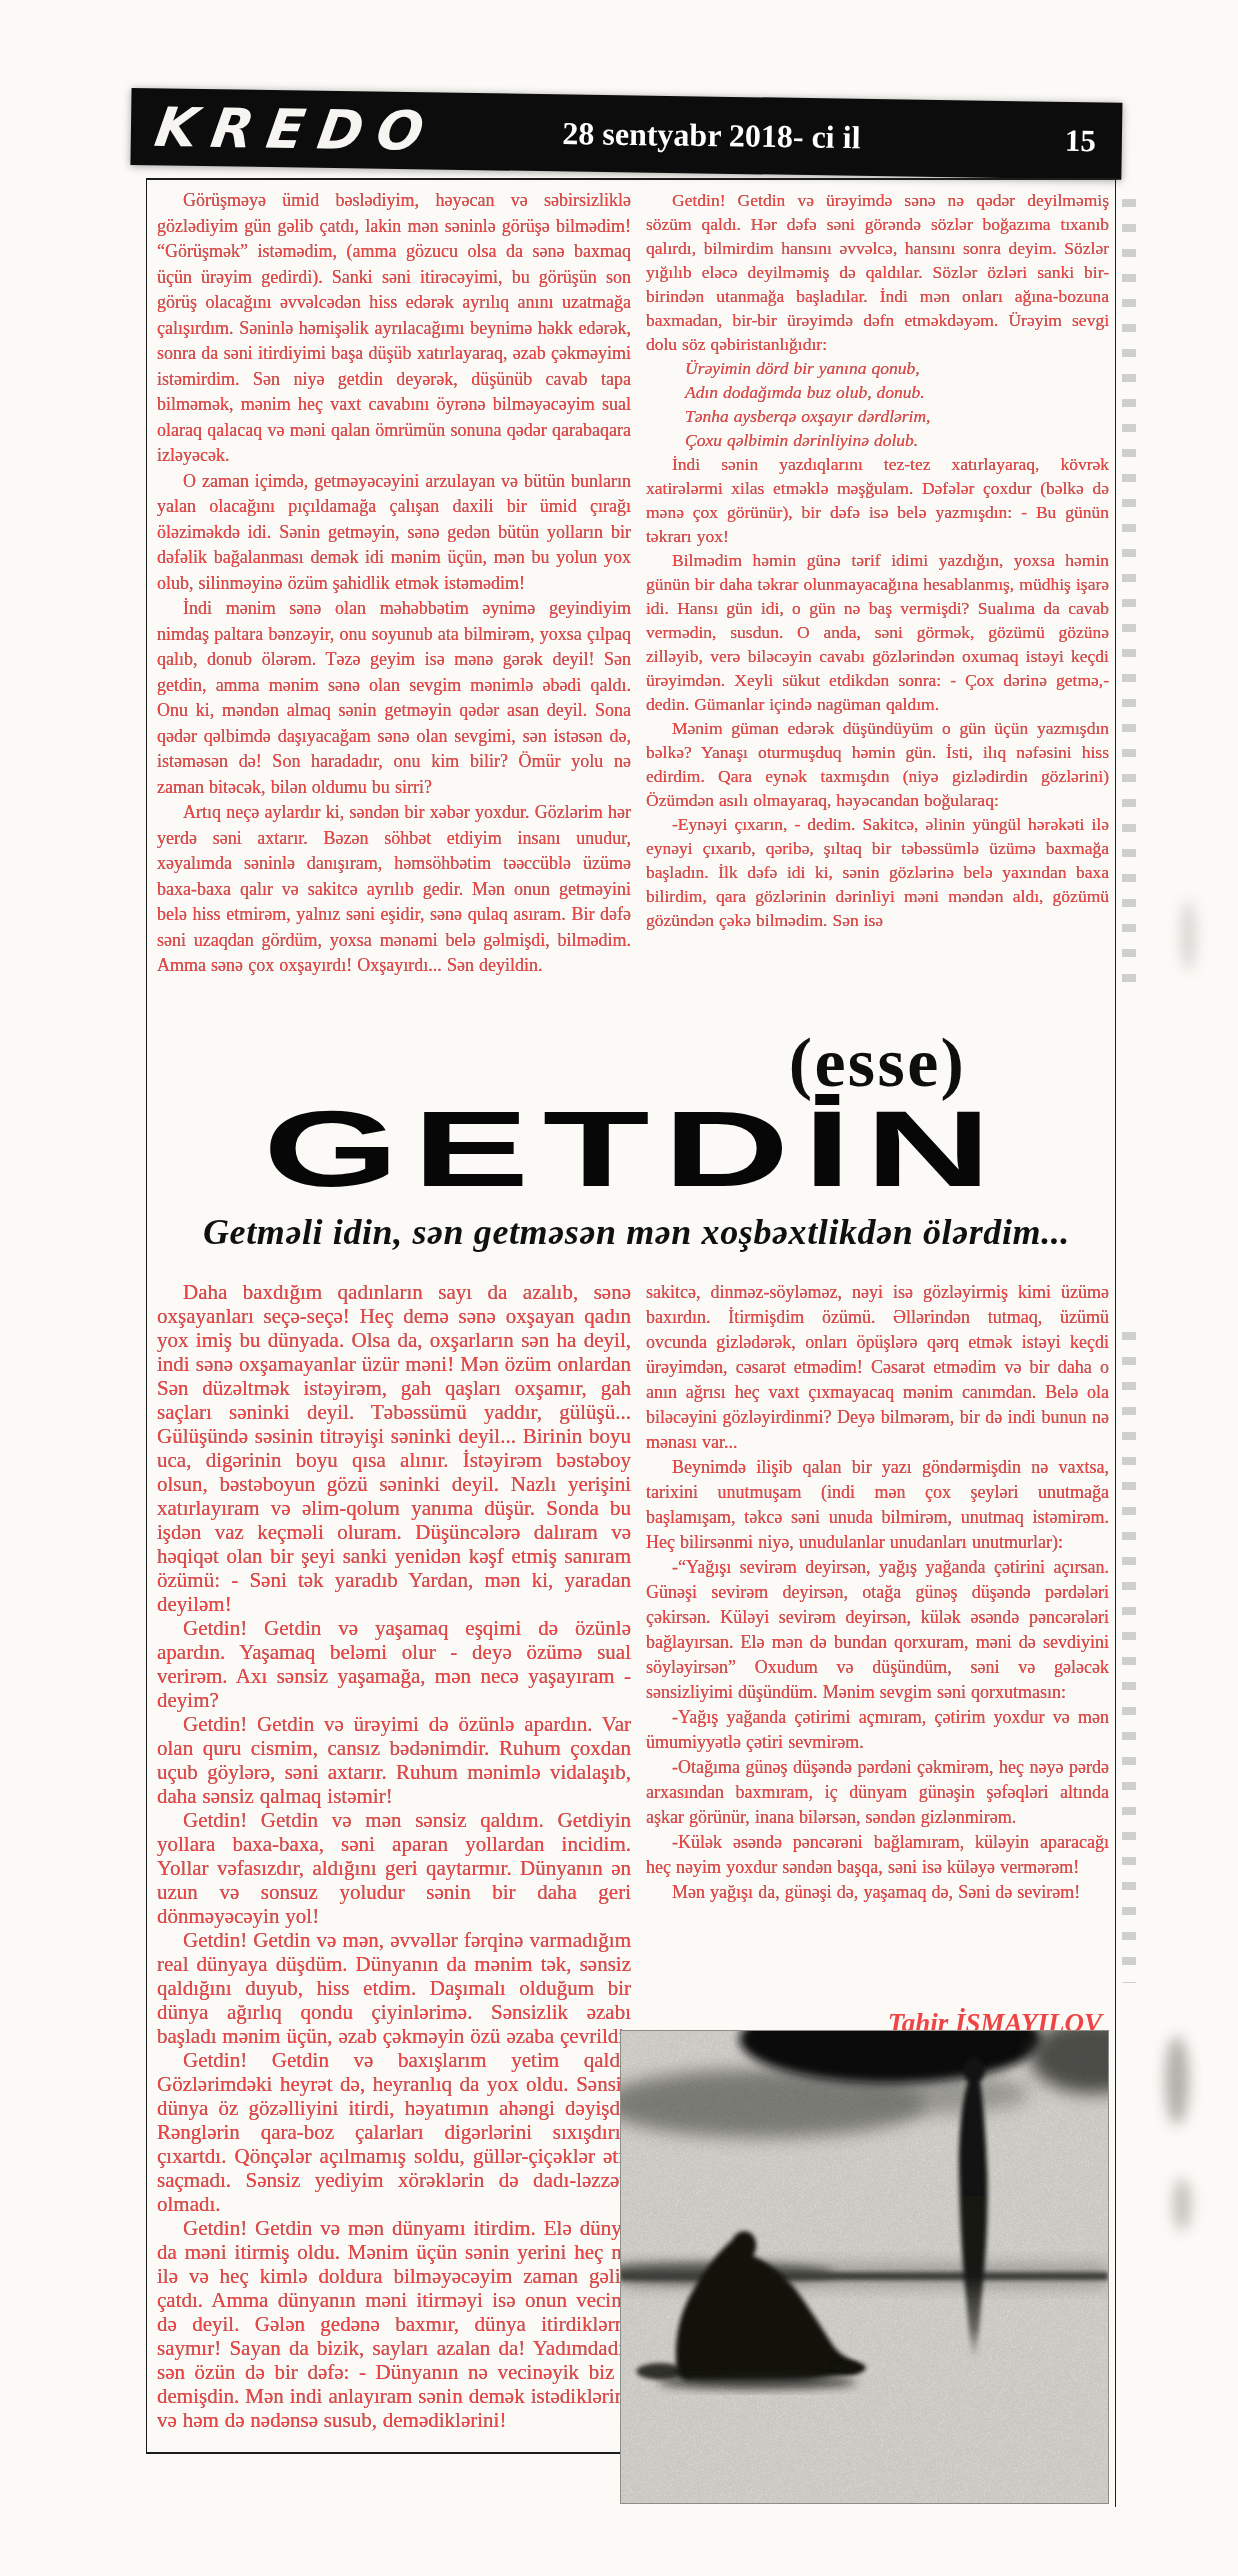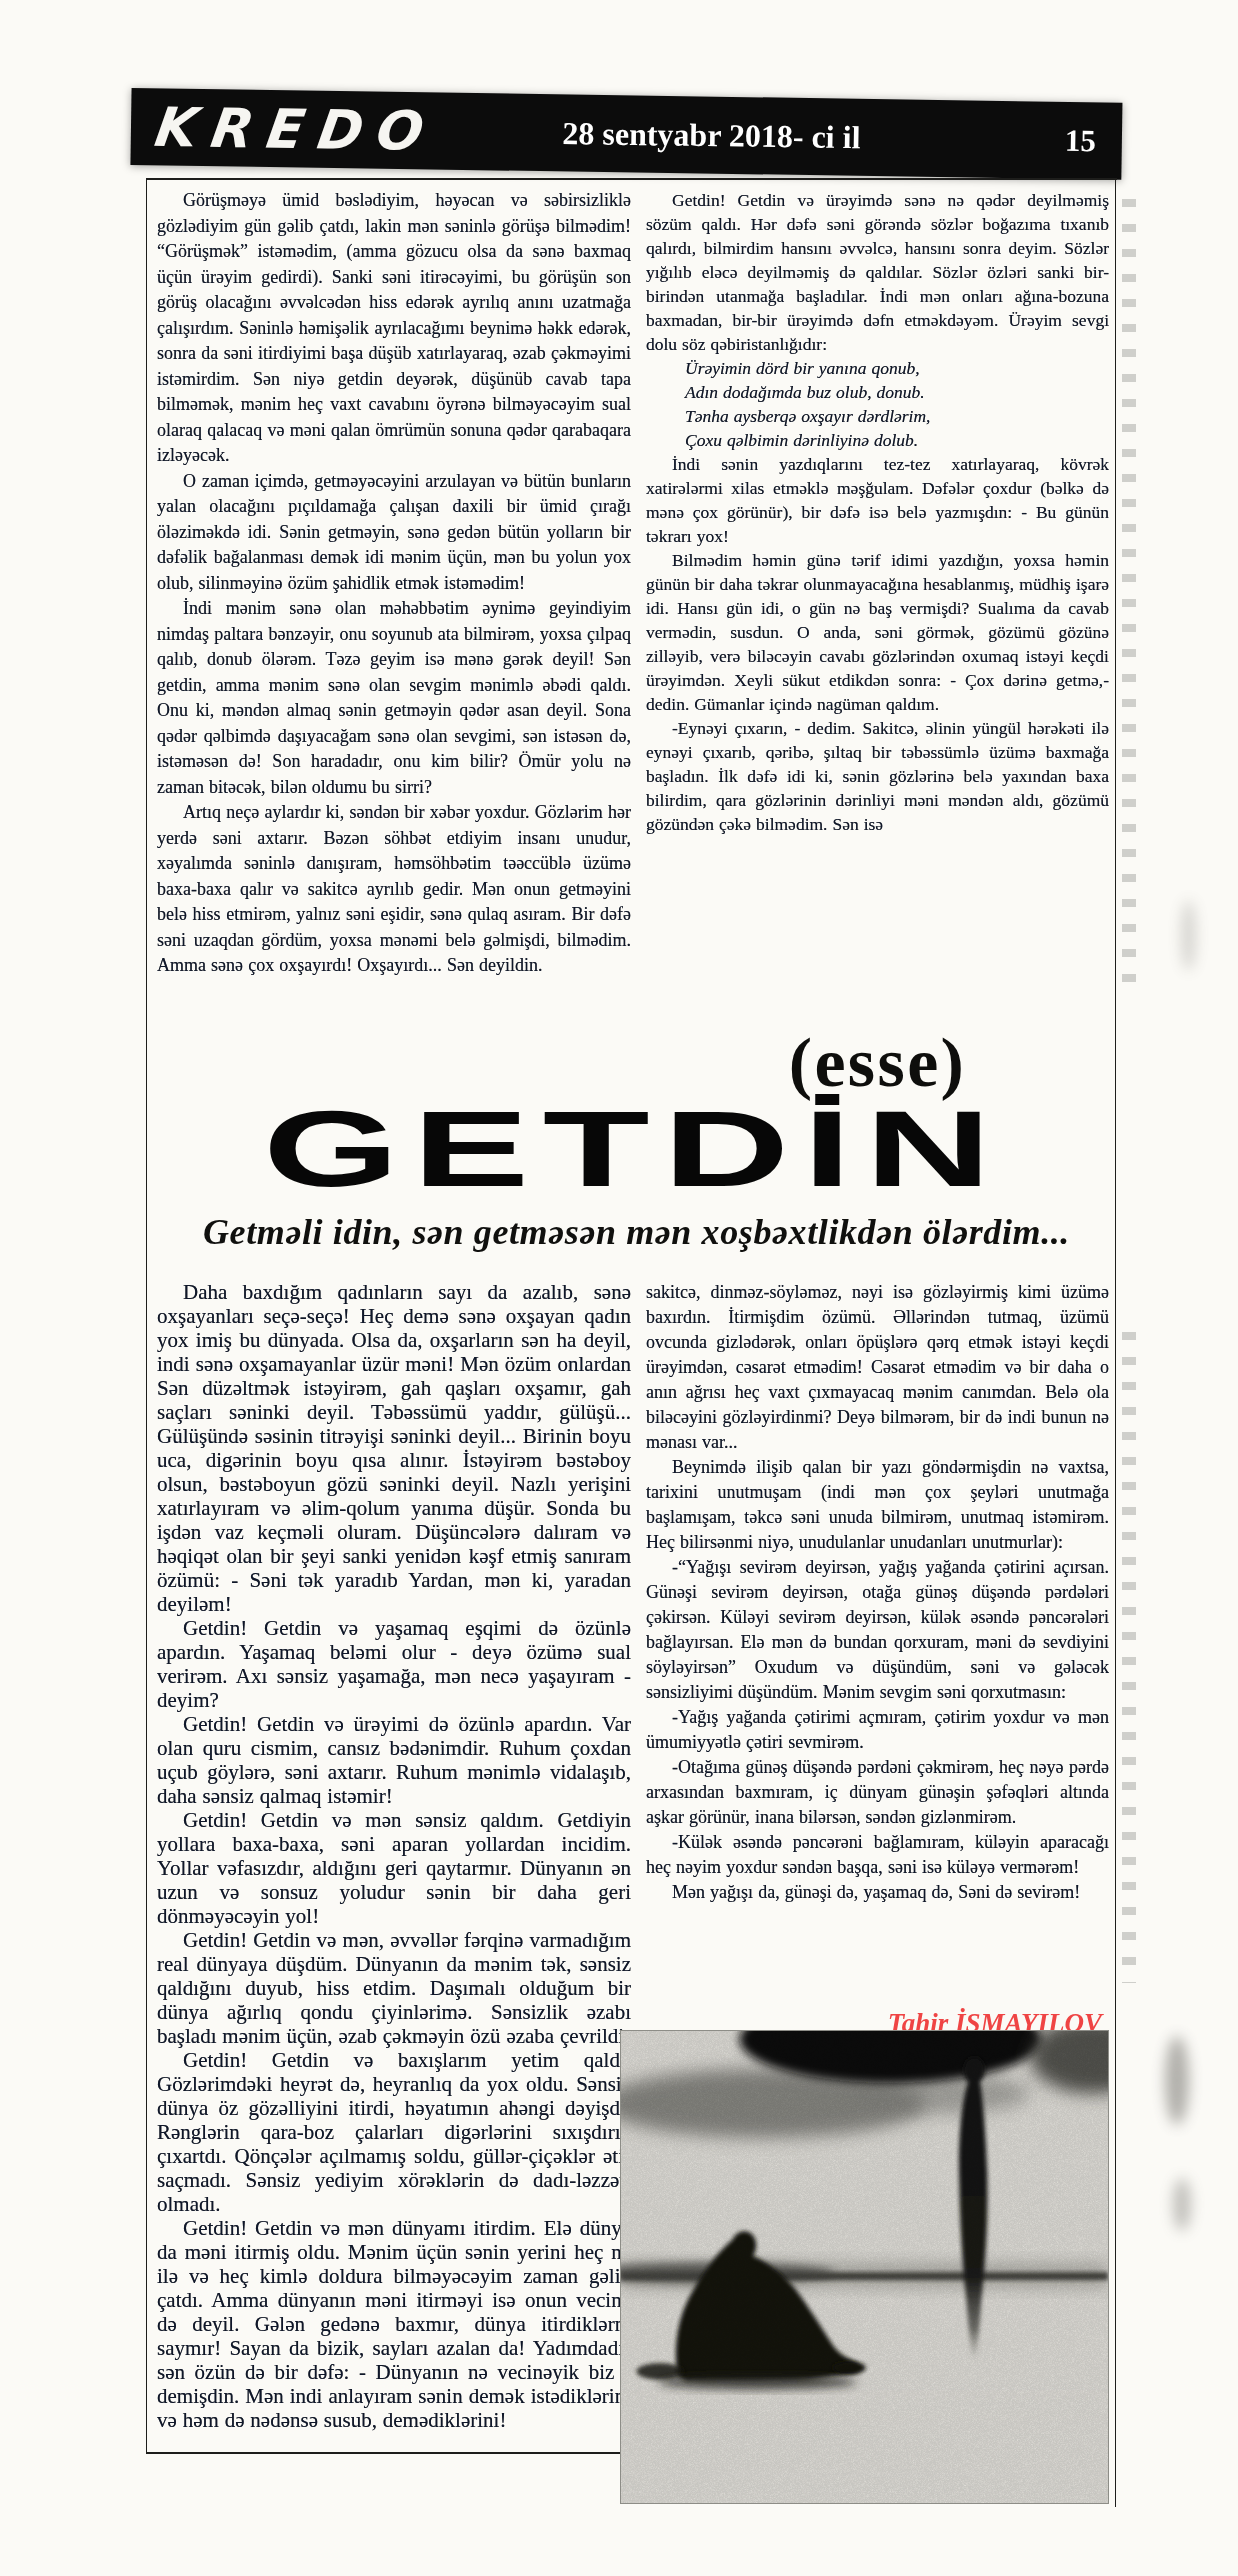--- a/index.html
+++ b/index.html
@@ -34,21 +34,21 @@
     color:#ffffff; font-weight:bold; font-size:31px; font-family:"Liberation Serif", serif;
   }
   
   .rule { position:absolute; background:#1d1d1b; }
   .rule-top    { left:147px; top:178px; width:970px; height:1.8px; }
   .rule-left   { left:146px; top:178px; width:1.2px;  height:2276px; }
   .rule-right  { left:1115px; top:178px; width:1.2px; height:2329px; }
   .rule-bottom { left:146px; top:2452px; width:474px; height:1.8px; }
   
   .coltext {
-    position:absolute; text-align:justify; color:#0f172a;
+    position:absolute; text-align:justify; color:#ef4444;
     text-shadow:0 0 0.4px rgba(15,15,10,0.6);
     overflow:hidden; word-spacing:0.6px;
   }
   .coltext p { margin:0; text-indent:26px; }
   .coltext p.noind { text-indent:0; }
   #col-top-left     { left:157px;  top:188px;  width:474px; height:887px; font-size:18px;   line-height:25.5px; }
   #col-top-right    { left:646px; top:188px;  width:463px; height:830px; font-size:17.5px; line-height:24px; }
   #col-bottom-left  { left:157px;  top:1280px; width:474px; height:1167px; font-size:21px;   line-height:24px; }
   #col-bottom-right { left:646px; top:1280px; width:463px; height:727px; font-size:18px;   line-height:25px; }
   .poem { font-style:italic; padding-left:39px; }
@@ -118,20 +118,21 @@
   <div class="coltext" id="col-top-right">
     <p>Getdin! Getdin və ürəyimdə sənə nə qədər deyilməmiş sözüm qaldı. Hər dəfə səni görəndə sözlər boğazıma tıxanıb qalırdı, bilmirdim hansını əvvəlcə, hansını sonra deyim. Sözlər yığılıb eləcə deyilməmiş də qaldılar. Sözlər özləri sanki bir-birindən utanmağa başladılar. İndi mən onları ağına-bozuna baxmadan, bir-bir ürəyimdə dəfn etməkdəyəm. Ürəyim sevgi dolu söz qəbiristanlığıdır:</p>
     <div class="poem">
       <div>Ürəyimin dörd bir yanına qonub,</div>
       <div>Adın dodağımda buz olub, donub.</div>
       <div>Tənha aysberqə oxşayır dərdlərim,</div>
       <div>Çoxu qəlbimin dərinliyinə dolub.</div>
     </div>
     <p>İndi sənin yazdıqlarını tez-tez xatırlayaraq, kövrək xatirələrmi xilas etməklə məşğulam. Dəfələr çoxdur (bəlkə də mənə çox görünür), bir dəfə isə belə yazmışdın: - Bu günün təkrarı yox!</p>
     <p>Bilmədim həmin günə tərif idimi yazdığın, yoxsa həmin günün bir daha təkrar olunmayacağına hesablanmış, müdhiş işarə idi. Hansı gün idi, o gün nə baş vermişdi? Sualıma da cavab vermədin, susdun. O anda, səni görmək, gözümü gözünə zilləyib, verə biləcəyin cavabı gözlərindən oxumaq istəyi keçdi ürəyimdən. Xeyli sükut etdikdən sonra: - Çox dərinə getmə,- dedin. Gümanlar içində nagüman qaldım.</p>
+    <p>Mənim güman edərək düşündüyüm o gün üçün yazmışdın bəlkə? Yanaşı oturmuşduq həmin gün. İsti, ilıq nəfəsini hiss edirdim. Qara eynək taxmışdın (niyə gizlədirdin gözlərini) Özümdən asılı olmayaraq, həyəcandan boğularaq:</p>
     <p>-Eynəyi çıxarın, - dedim. Sakitcə, əlinin yüngül hərəkəti ilə eynəyi çıxarıb, qəribə, şıltaq bir təbəssümlə üzümə baxmağa başladın. İlk dəfə idi ki, sənin gözlərinə belə yaxından baxa bilirdim, qara gözlərinin dərinliyi məni məndən aldı, gözümü gözündən çəkə bilmədim. Sən isə</p>
   </div>
 
   <div class="esse">(esse)</div>
 
   <div class="headline">
     <span>GETDİN</span>
   </div>
   <div class="subtitle">Getməli idin, sən getməsən mən xoşbəxtlikdən ölərdim...</div>
 

